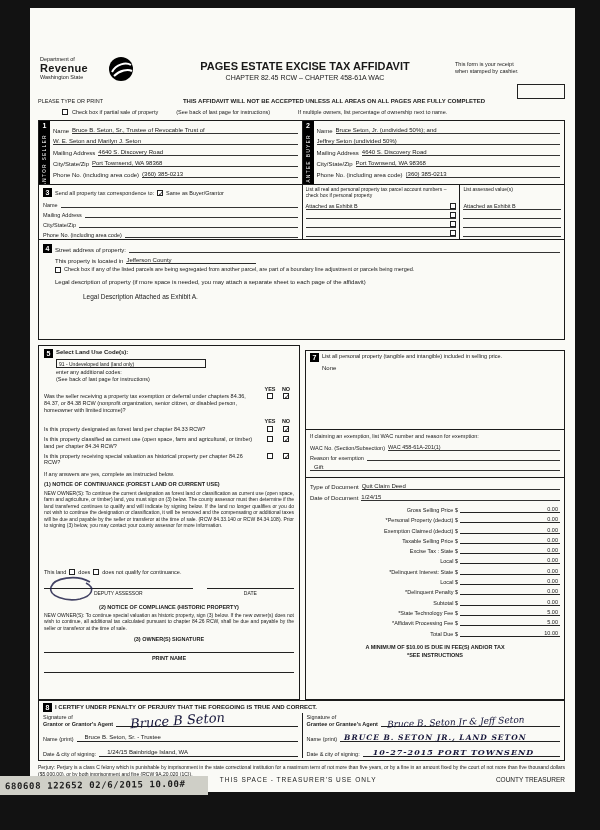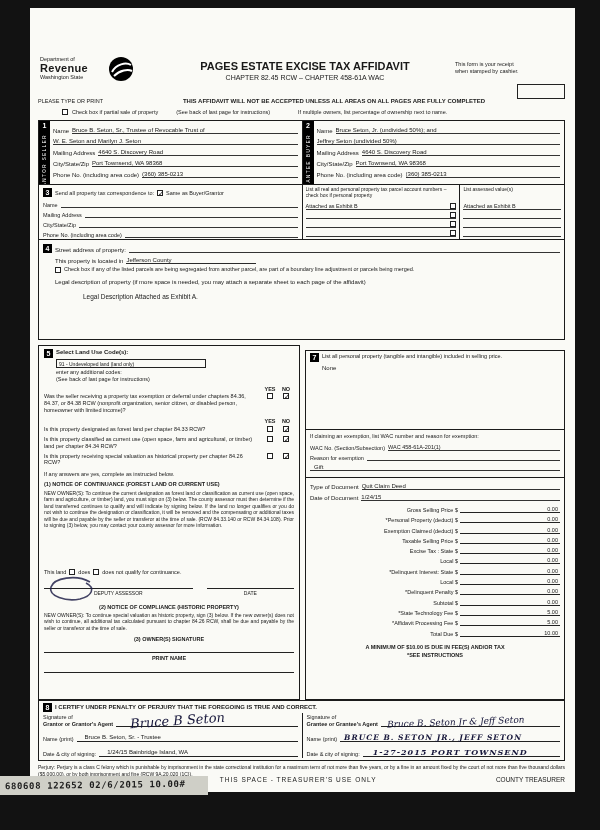--- a/index.html
+++ b/index.html
@@ -465,27 +465,27 @@
               <span>Signature of</span><br>
               <span class="b">Grantee or Grantee's Agent</span>
             </span>
             <span class="cline">
               <span class="script sig2">Bruce B. Seton Jr &amp; Jeff Seton</span>
             </span>
           </div>
           <div class="crow" style="min-height:15px">
             <span class="clab">Name (print)</span>
             <span class="cline" style="height:10px">
-                <span class="handcaps" style="position:absolute;left:4px;bottom:-1px">BRUCE B. SETON JR., JEFF SETON</span>
+                <span class="handcaps" style="position:absolute;left:4px;bottom:-1px">BRUCE B. SETON JR., LAND SETON</span>
               </span>
           </div>
           <div class="crow" style="min-height:15px">
             <span class="clab">Date &amp; city of signing:</span>
             <span class="cline" style="height:10px">
-                <span class="handcaps" style="position:absolute;left:10px;bottom:-1px;font-size:8px">1-27-2015  PORT TOWNSEND</span>
+                <span class="handcaps" style="position:absolute;left:10px;bottom:-1px;font-size:8px">10-27-2015  PORT TOWNSEND</span>
               </span>
           </div>
         </div>
       </div>
     </div>
 
     <div class="abs t5 just" style="left:8px;top:756px;width:527px">Perjury: Perjury is a class C felony which is punishable by imprisonment in the state correctional institution for a maximum term of not more than five years, or by a fine in an amount fixed by the court of not more than five thousand dollars ($5,000.00), or by both imprisonment and fine (RCW 9A.20.020 (1C)).</div>
 
     <div class="abs footerrow" style="left:8px;top:768px;width:527px">
       <span class="t55">REV 84 0001a (12/12/14)</span>

